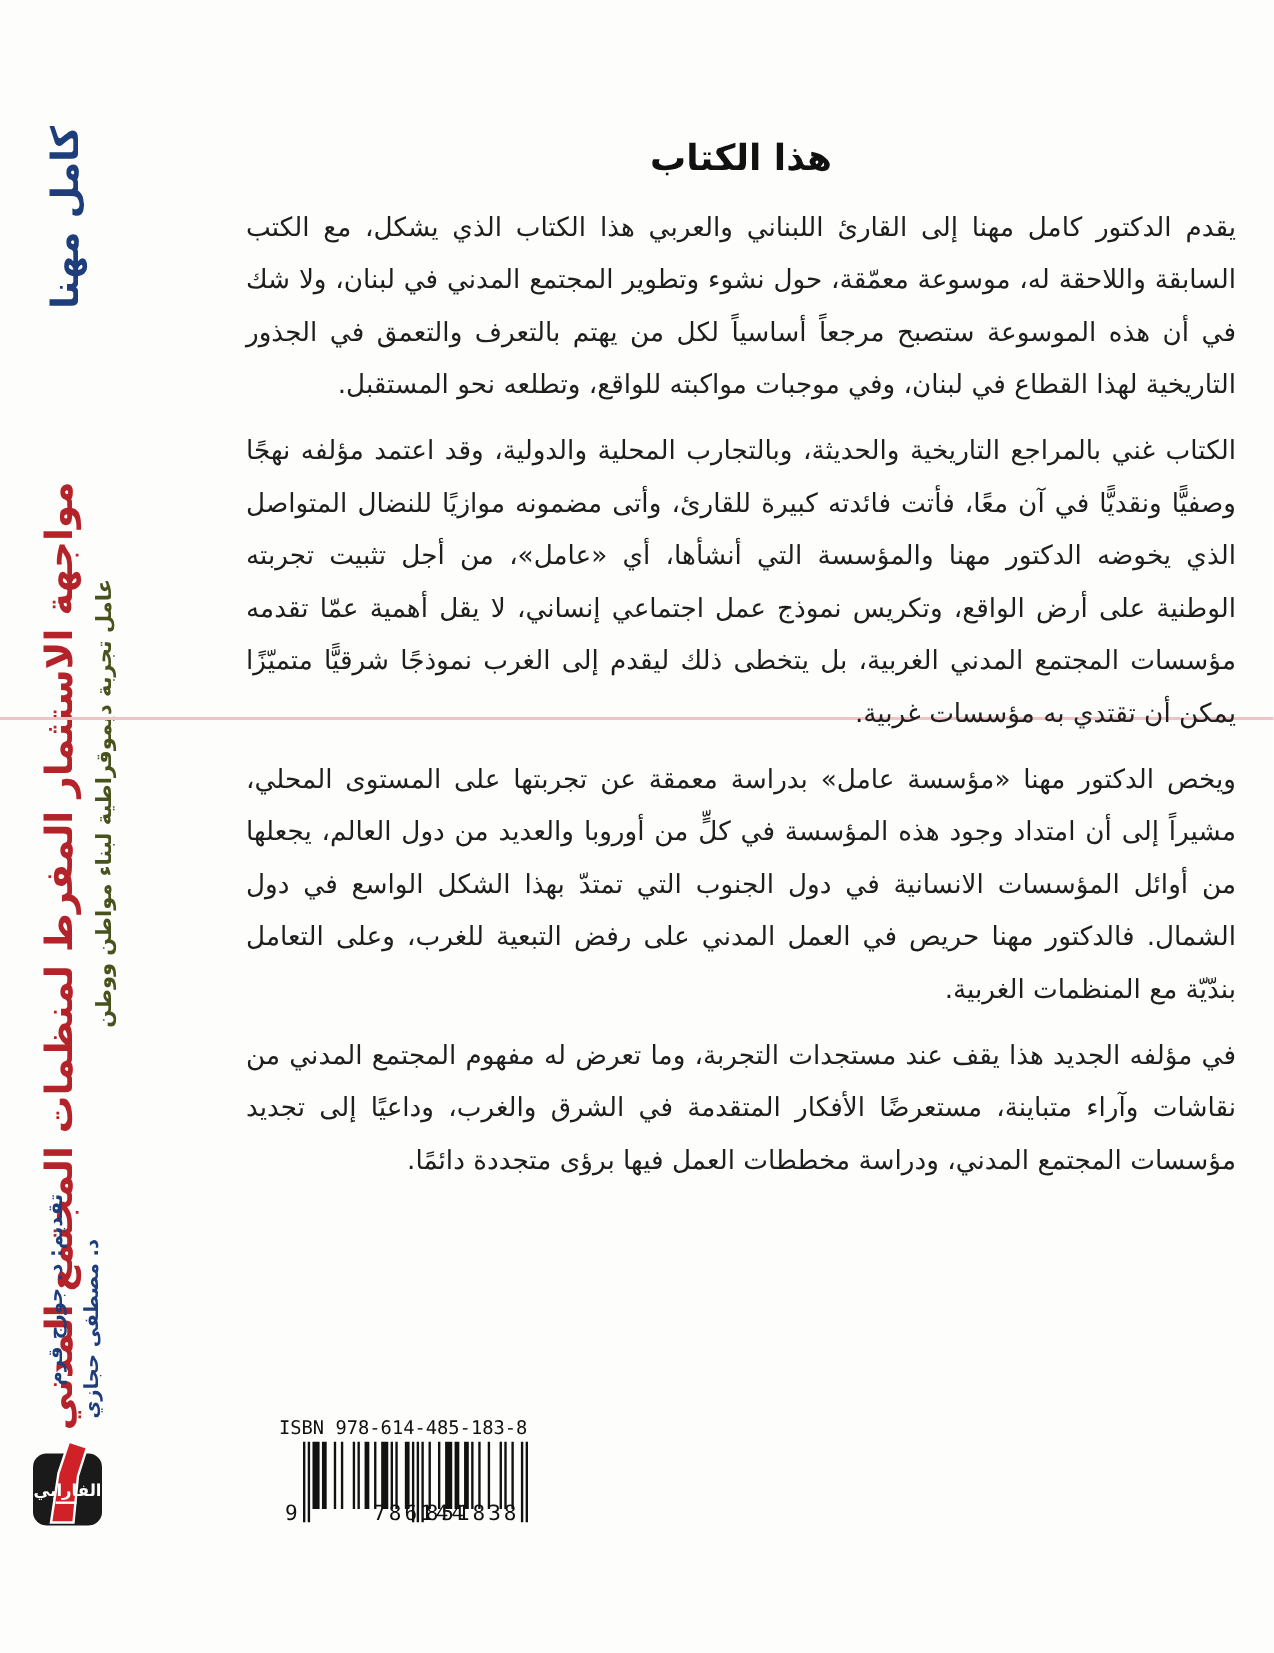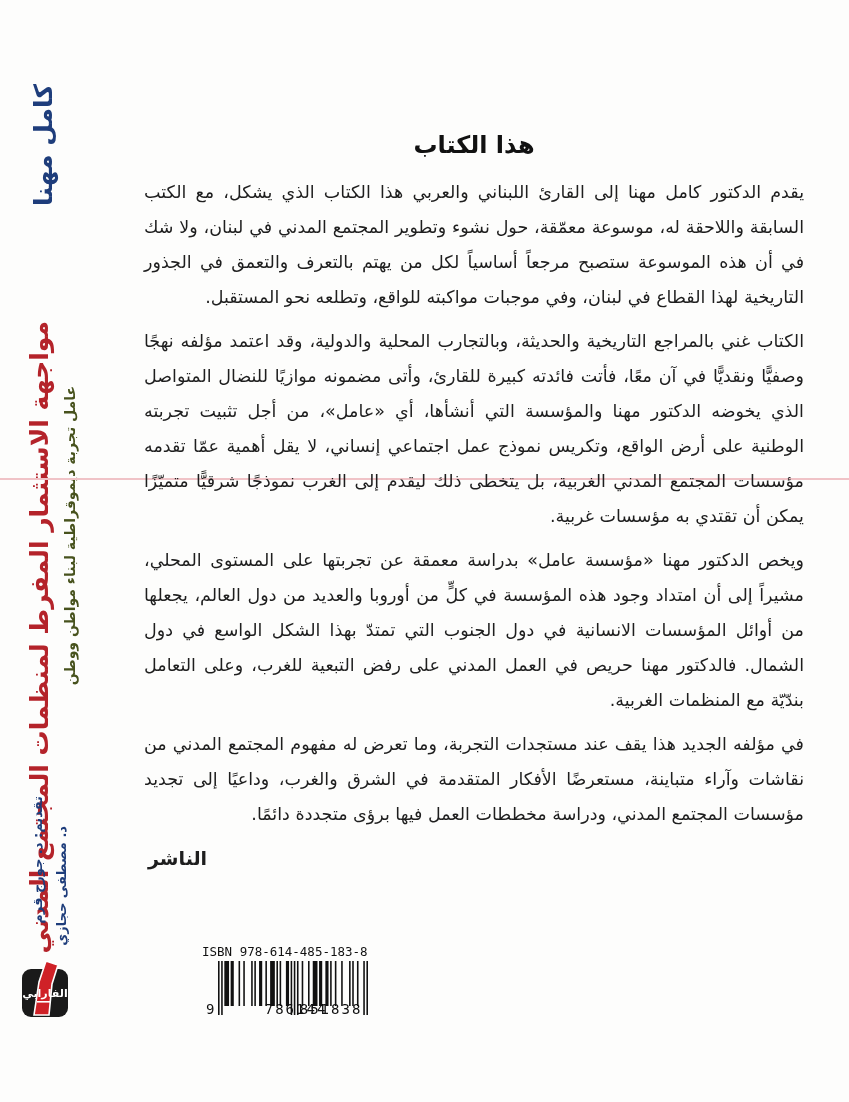--- a/index.html
+++ b/index.html
@@ -30,41 +30,40 @@
   .spine-credit2  { left:51px;  top:826px; font-size:13px; line-height:21px; }
   
   .logo { position:absolute; left:20px; top:960px; width:50px; height:60px; }
   
   .rose-line {
     position:absolute; left:0; top:478px; width:849px; height:2px;
     pointer-events:none;
   }
   
   .body-col {
-    position:absolute; left:144px; top:88px; width:660px;
+    position:absolute; left:164px; top:88px; width:660px;
     direction:rtl;
     color:#1e1e1e;
     font-size:17.5px;
     line-height:35px;
     text-align:justify;
-    margin-top:40px;
   }
   .body-col h1 {
     font-size:24px; font-weight:bold; text-align:center;
     margin-bottom:12px; color:#111;
   }
   .body-col p { margin-bottom:9px; }
   .signature {
     font-weight:bold; font-size:19px; text-align:left;
     padding-left:4px; margin-top:2px;
   }
   
   .isbn-block {
     position:absolute; left:202px; top:944px; width:150px;
-    font-family:"DejaVu Sans Mono", monospace; color:#111;margin-left:16px;
+    font-family:"DejaVu Sans Mono", monospace; color:#111;
   }
   .isbn-label {
     font-size:12.5px; letter-spacing:0px; white-space:nowrap;
     margin-left:-16px; margin-bottom:2px;
   }
   .bars { display:block; }
   .isbn-digits {
     display:flex; font-size:14px; margin-top:-14px; white-space:nowrap;
   }
   .d-first  { margin-left:-12px; width:18px; }
@@ -90,21 +89,20 @@
   </svg>
 
   <div class="rose-line" style="background: rgb(240, 195, 199);"></div>
 
   <div class="body-col">
     <h1>هذا الكتاب</h1>
     <p>يقدم الدكتور كامل مهنا إلى القارئ اللبناني والعربي هذا الكتاب الذي يشكل، مع الكتب السابقة واللاحقة له، موسوعة معمّقة، حول نشوء وتطوير المجتمع المدني في لبنان، ولا شك في أن هذه الموسوعة ستصبح مرجعاً أساسياً لكل من يهتم بالتعرف والتعمق في الجذور التاريخية لهذا القطاع في لبنان، وفي موجبات مواكبته للواقع، وتطلعه نحو المستقبل.</p>
     <p>الكتاب غني بالمراجع التاريخية والحديثة، وبالتجارب المحلية والدولية، وقد اعتمد مؤلفه نهجًا وصفيًّا ونقديًّا في آن معًا، فأتت فائدته كبيرة للقارئ، وأتى مضمونه موازيًا للنضال المتواصل الذي يخوضه الدكتور مهنا والمؤسسة التي أنشأها، أي «عامل»، من أجل تثبيت تجربته الوطنية على أرض الواقع، وتكريس نموذج عمل اجتماعي إنساني، لا يقل أهمية عمّا تقدمه مؤسسات المجتمع المدني الغربية، بل يتخطى ذلك ليقدم إلى الغرب نموذجًا شرقيًّا متميّزًا يمكن أن تقتدي به مؤسسات غربية.</p>
     <p>ويخص الدكتور مهنا «مؤسسة عامل» بدراسة معمقة عن تجربتها على المستوى المحلي، مشيراً إلى أن امتداد وجود هذه المؤسسة في كلٍّ من أوروبا والعديد من دول العالم، يجعلها من أوائل المؤسسات الانسانية في دول الجنوب التي تمتدّ بهذا الشكل الواسع في دول الشمال. فالدكتور مهنا حريص في العمل المدني على رفض التبعية للغرب، وعلى التعامل بندّيّة مع المنظمات الغربية.</p>
     <p>في مؤلفه الجديد هذا يقف عند مستجدات التجربة، وما تعرض له مفهوم المجتمع المدني من نقاشات وآراء متباينة، مستعرضًا الأفكار المتقدمة في الشرق والغرب، وداعيًا إلى تجديد مؤسسات المجتمع المدني، ودراسة مخططات العمل فيها برؤى متجددة دائمًا.</p>
-    <div class="signature">الناشر</div>
   </div>
 
   <div class="isbn-block">
     <div class="isbn-label">ISBN 978-614-485-183-8</div>
     <svg class="bars" width="150" height="54" id="barcode-svg">
         <rect x="0.00" y="0" width="1.58" height="54" fill="#111"></rect>
         <rect x="3.16" y="0" width="1.58" height="54" fill="#111"></rect>
         <rect x="6.32" y="0" width="4.74" height="45" fill="#111"></rect>
         <rect x="12.63" y="0" width="3.16" height="45" fill="#111"></rect>
         <rect x="20.53" y="0" width="1.58" height="45" fill="#111"></rect>

